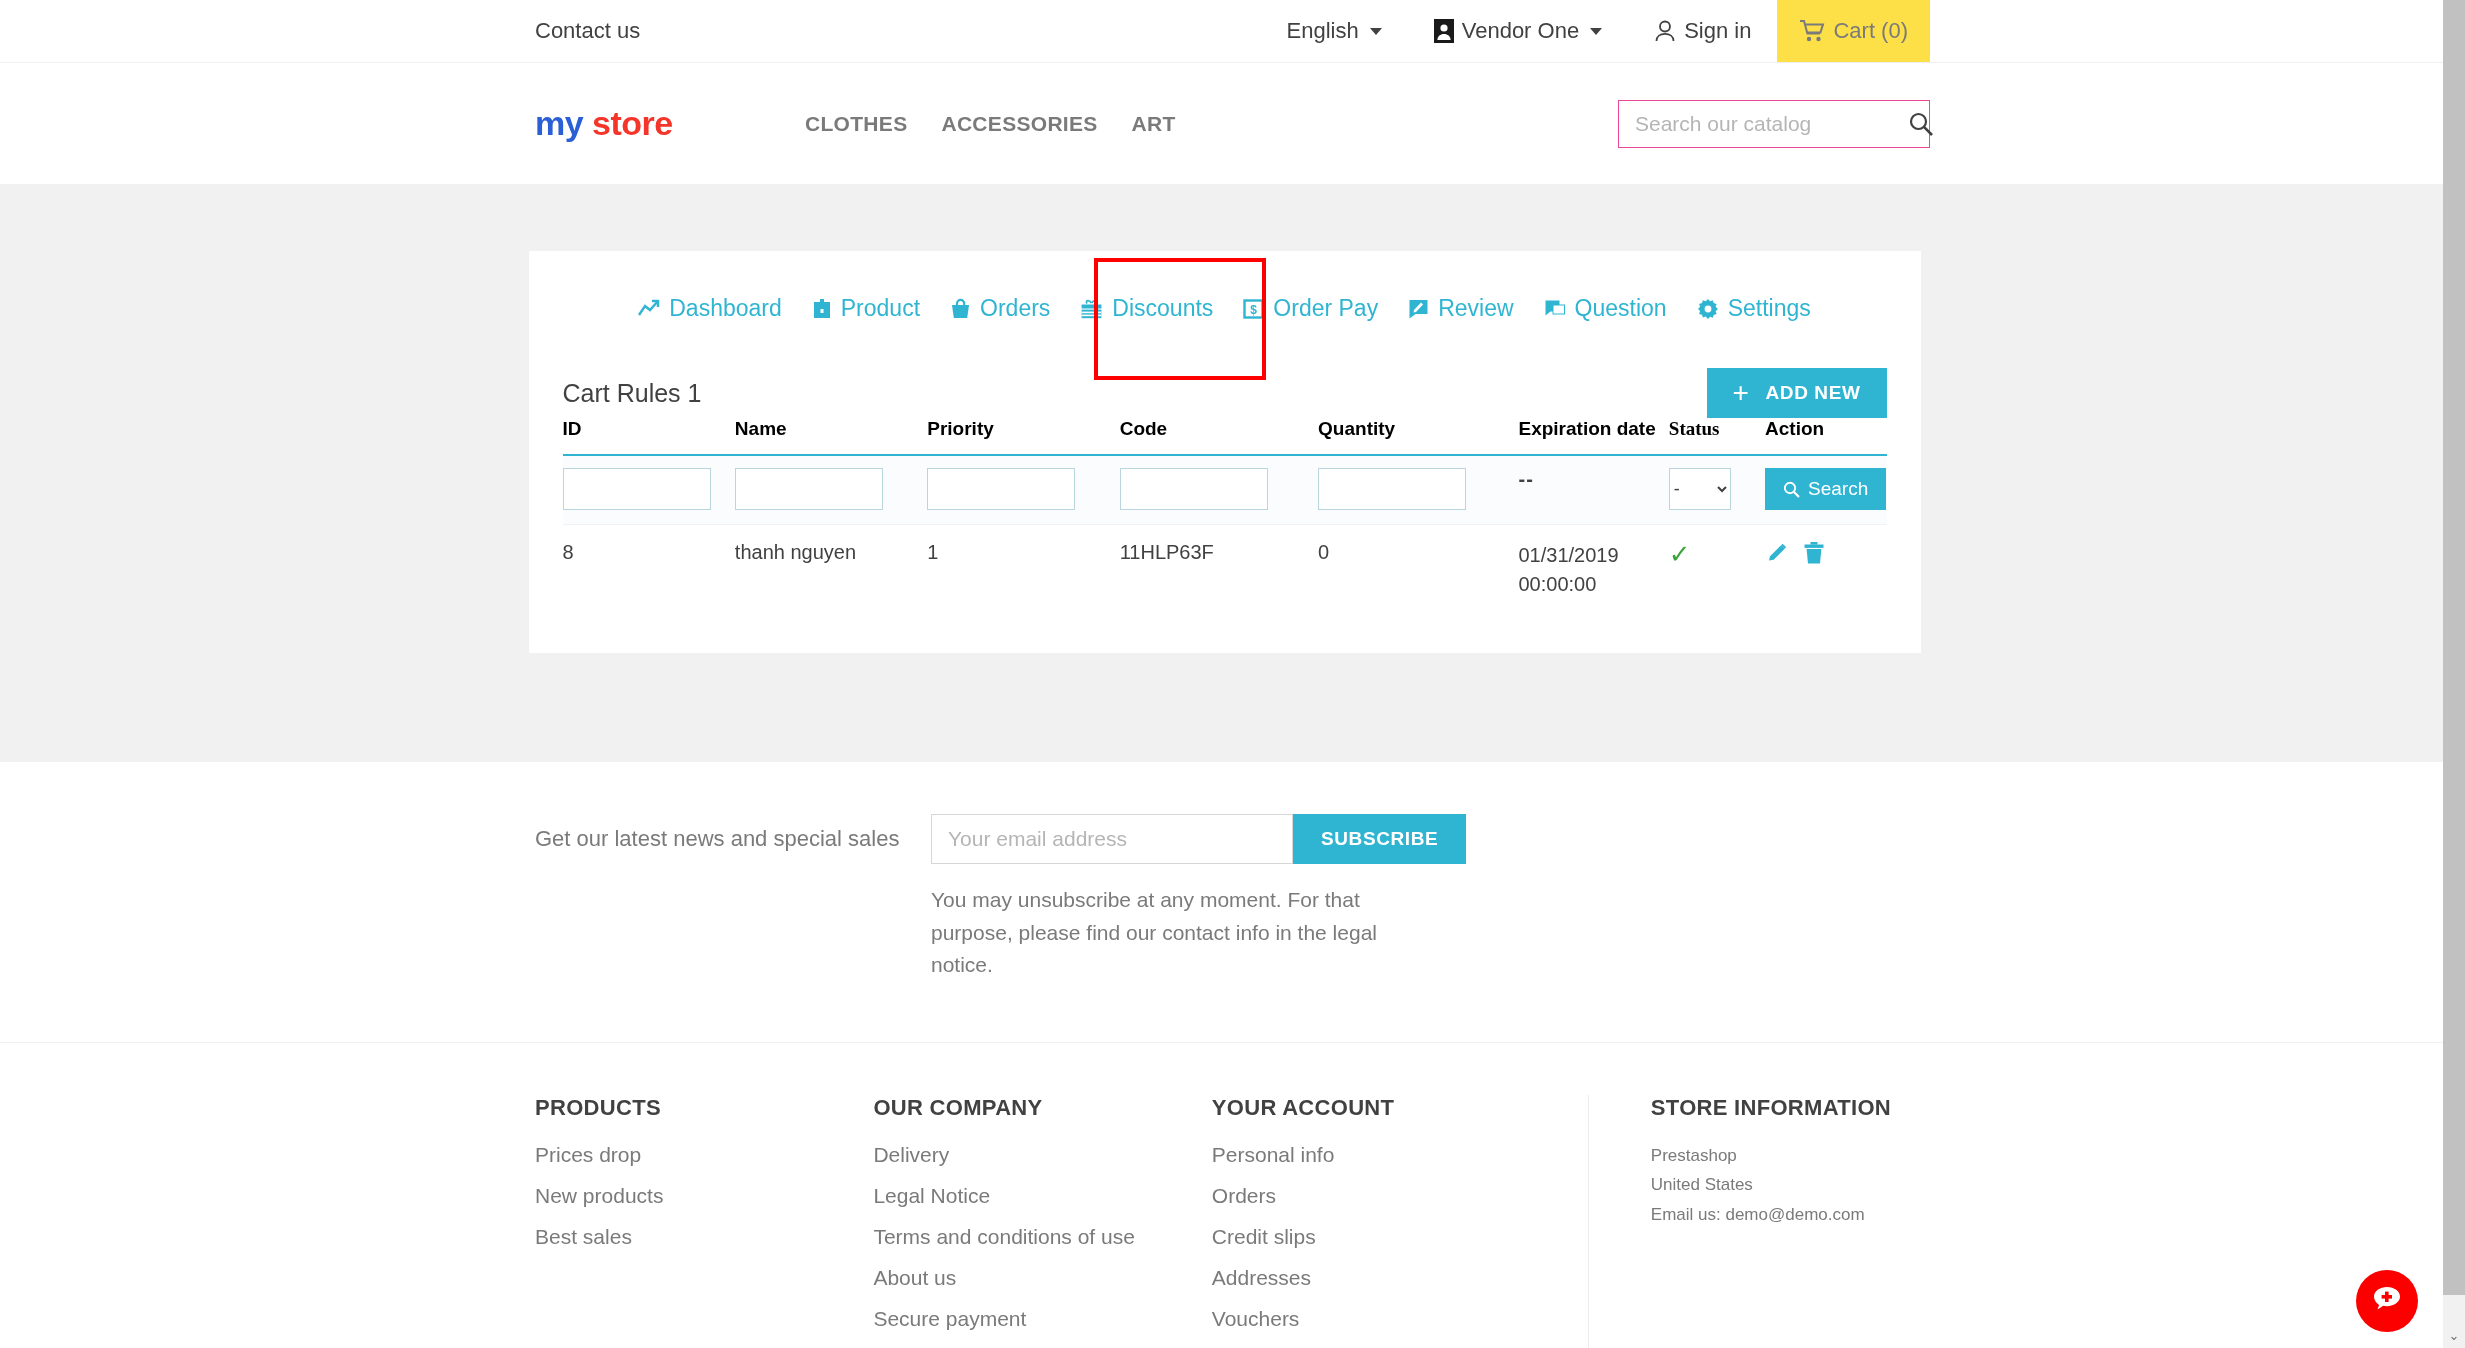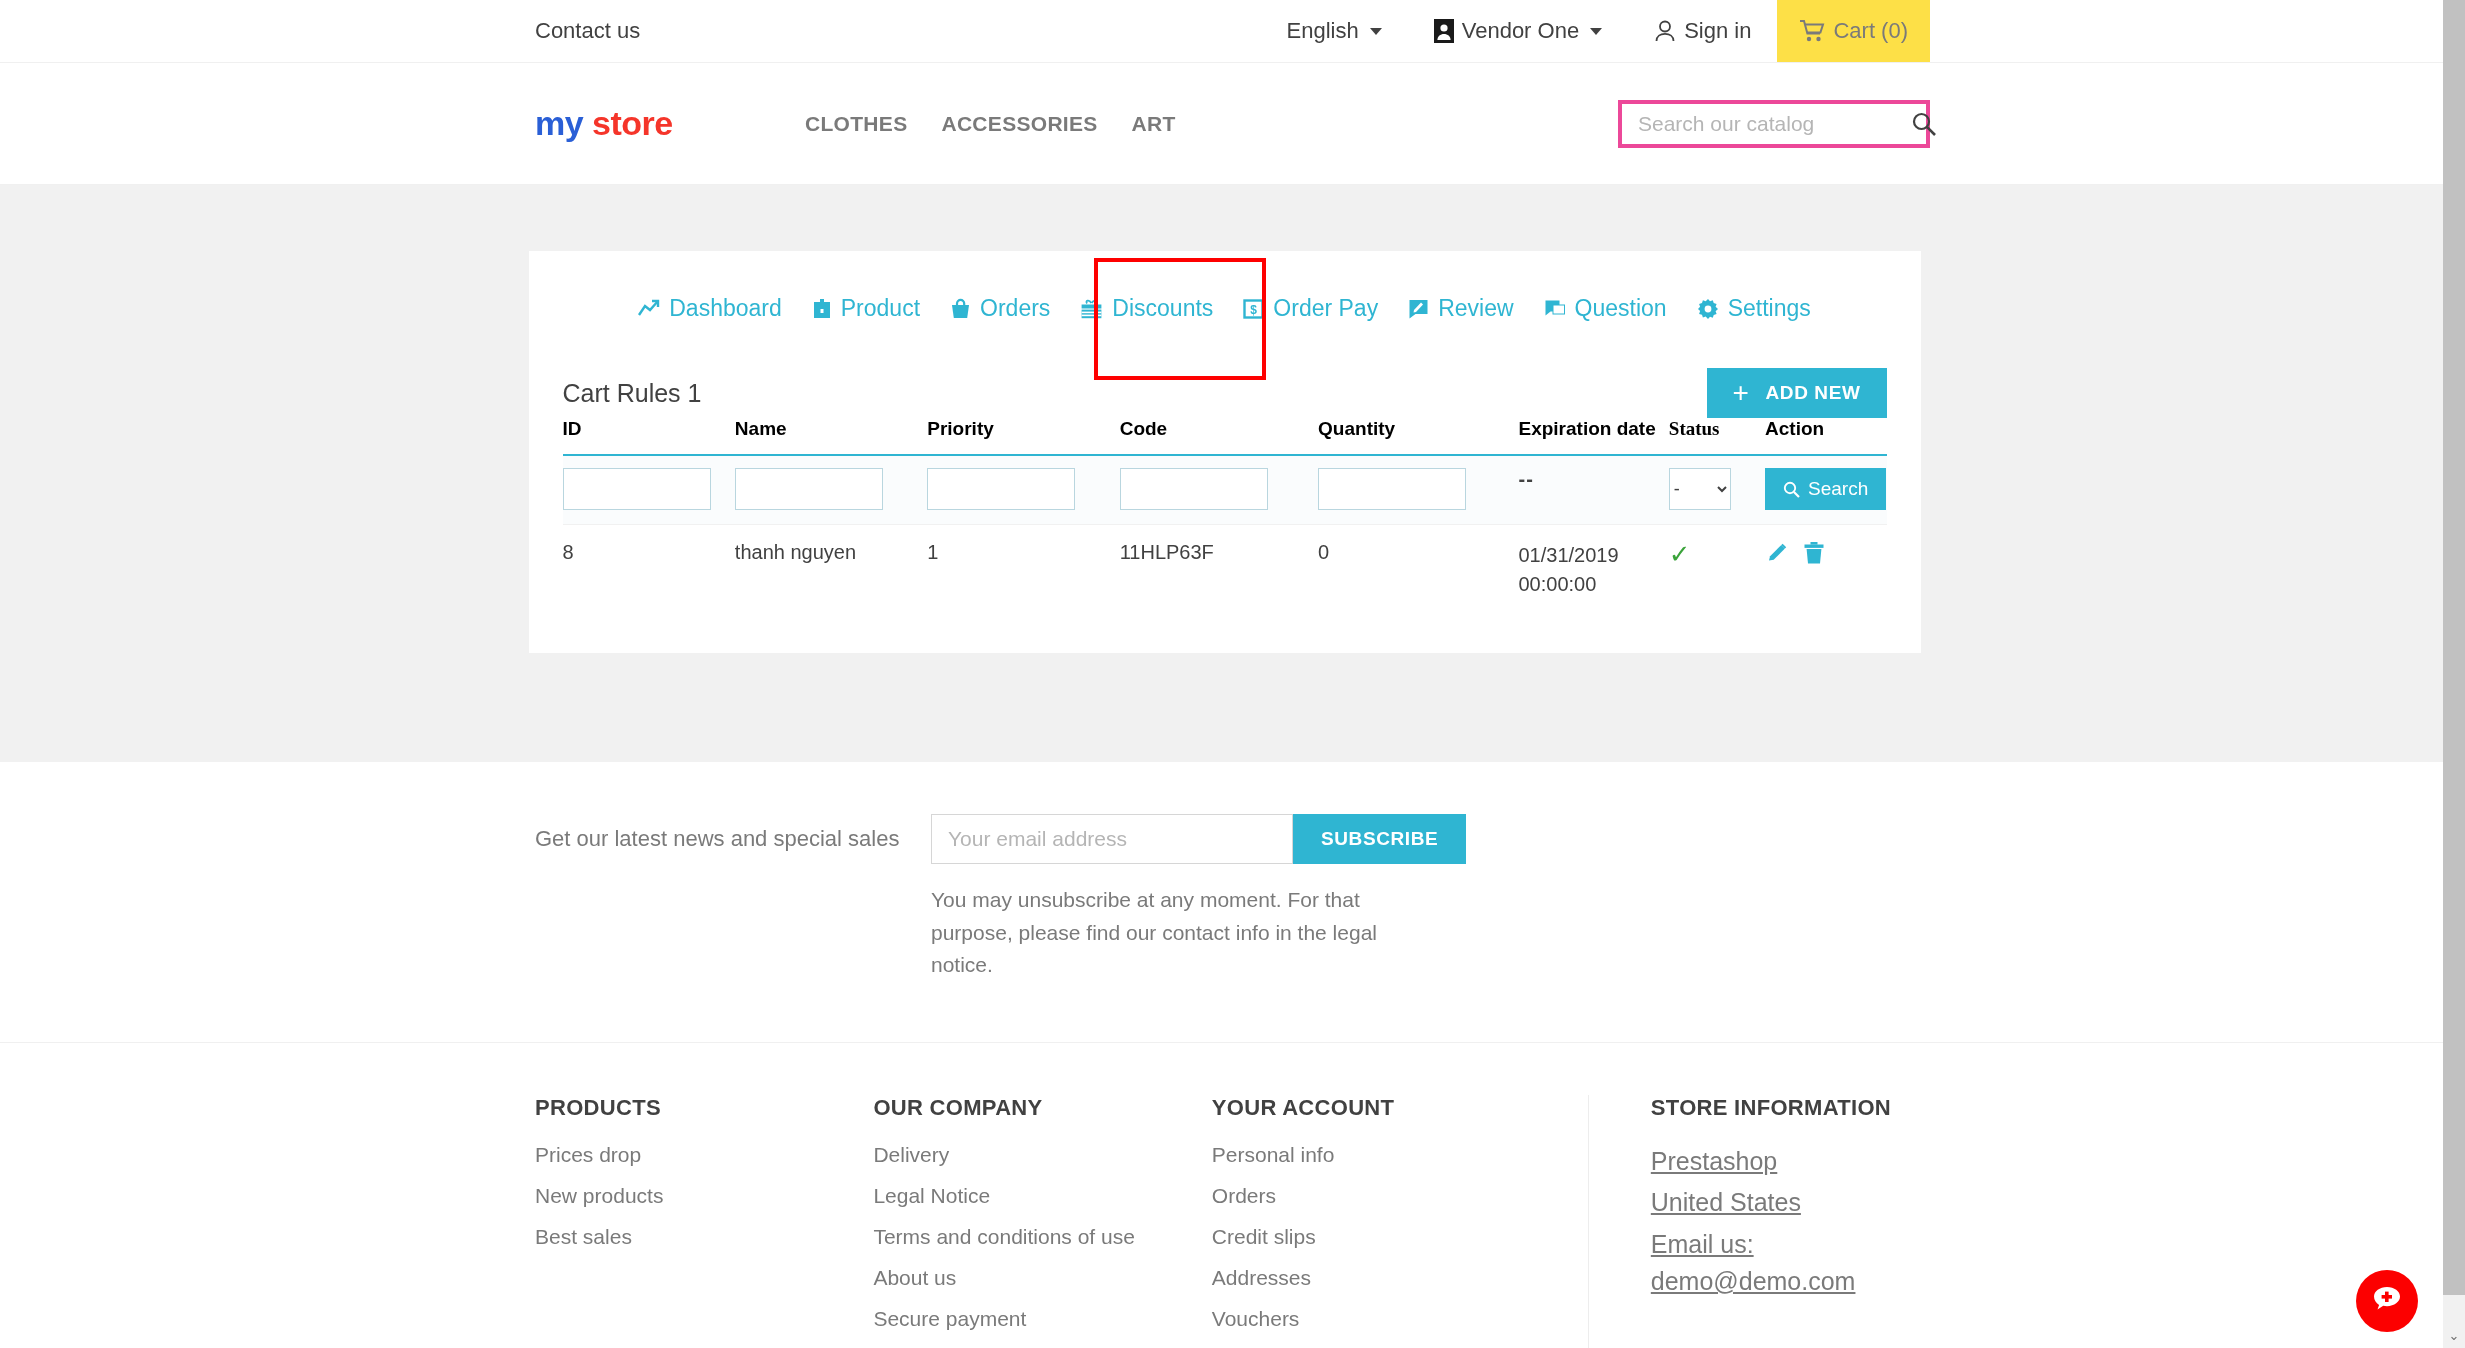--- a/index.html
+++ b/index.html
@@ -69,21 +69,21 @@
   }
   .logo .my { color: #2a5fd6; }
   .logo .store { color: #f5352a; }
   .mainnav { display: flex; gap: 34px; align-items: center; flex: 1; }
   .mainnav a {
     font-size: 21px; font-weight: bold; color: #7a7a7a;
     text-decoration: none; letter-spacing: .3px; cursor: pointer;
   }
   .searchbox {
     width: 312px; height: 48px;
-    border: 4px solid #ec4899;
+    border: 1px solid #ec4899;
     display: flex; align-items: center;
     padding: 0 14px;
     background: #fff;
   }
   .searchbox input {
     border: 0; outline: 0; flex: 1;
     font-size: 21px; color: #7a7a7a;
     font-family: "Liberation Sans", sans-serif;
     background: transparent;
   }
@@ -214,21 +214,21 @@
   .fcol.acct { width: 400px; }
   .fcol.store { padding-left: 62px; border-left: 1px solid #ededed; min-height: 150px; }
   .fcol h3 {
     margin: 0 0 22px 0; font-size: 22px; font-weight: bold;
     color: #414141; letter-spacing: .3px;
   }
   .fcol a {
     display: block; font-size: 21px; color: #7a7a7a;
     text-decoration: none; margin-bottom: 17px; cursor: pointer;
   }
-  .fcol p { margin: 0 0 4px 0; font-size: 25px; color: #7a7a7a; line-height: 1.5; text-decoration: underline; }
+  .fcol p { margin: 0 0 4px 0; font-size: 17px; color: #7a7a7a; line-height: 1.5; }
 
   
   .fab {
     position: absolute; right: 47px; bottom: 16px;
     width: 62px; height: 62px; border-radius: 50%;
     background: #fc0000;
     display: flex; align-items: center; justify-content: center;
     cursor: pointer; z-index: 40;
   }
 

